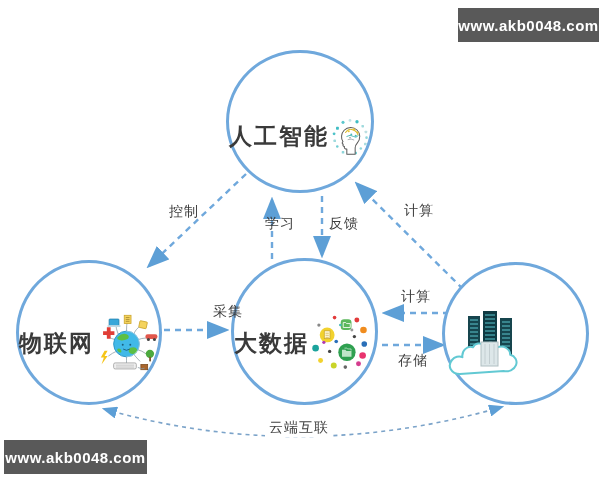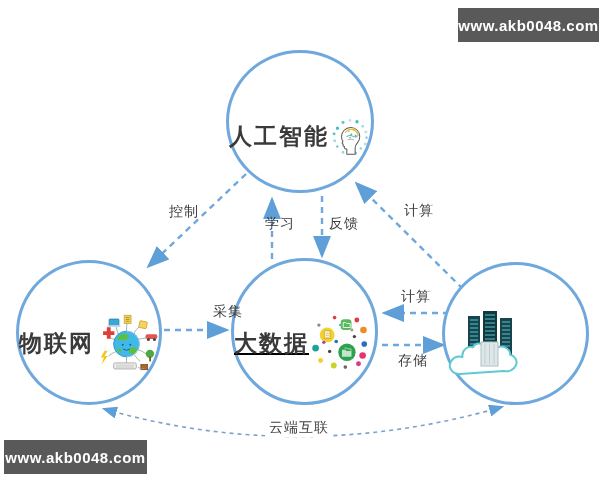--- a/index.html
+++ b/index.html
@@ -14,21 +14,21 @@
     position:absolute;box-sizing:border-box;z-index:2;background:#ffffff;
     border:3px solid #6fa8dc;border-radius:50%;
     display:flex;flex-direction:row;align-items:center;
   }
   .node .title{
     font-size:23px;font-weight:600;color:#3a3a3a;letter-spacing:2px;line-height:1.1;
     white-space:nowrap;
   }
   #node-ai{left:226px;top:50px;width:148px;height:143px;padding-top:30px;}
   #node-iot{left:16px;top:260px;width:146px;height:145px;padding-top:22px;}
-  #node-bigdata{left:231px;top:258px;width:147px;height:147px;padding-top:24px;text-decoration:underline;}
+  #node-bigdata{left:231px;top:258px;width:147px;height:147px;padding-top:24px;}
   #node-cloud{left:442px;top:262px;width:147px;height:143px;padding-top:20px;}
   .edge-label{
     position:absolute;z-index:3;transform:translate(-50%,-50%);
     font-size:14px;color:#3e3e3e;white-space:nowrap;letter-spacing:1px;
   }
   .edge-label.bg{background:#ffffff;padding:0 4px;}
   .watermark{
     position:absolute;z-index:4;background:#595959;color:#ffffff;
     display:flex;align-items:center;justify-content:center;
     font-size:15px;font-weight:bold;letter-spacing:.5px;border-radius:0;

